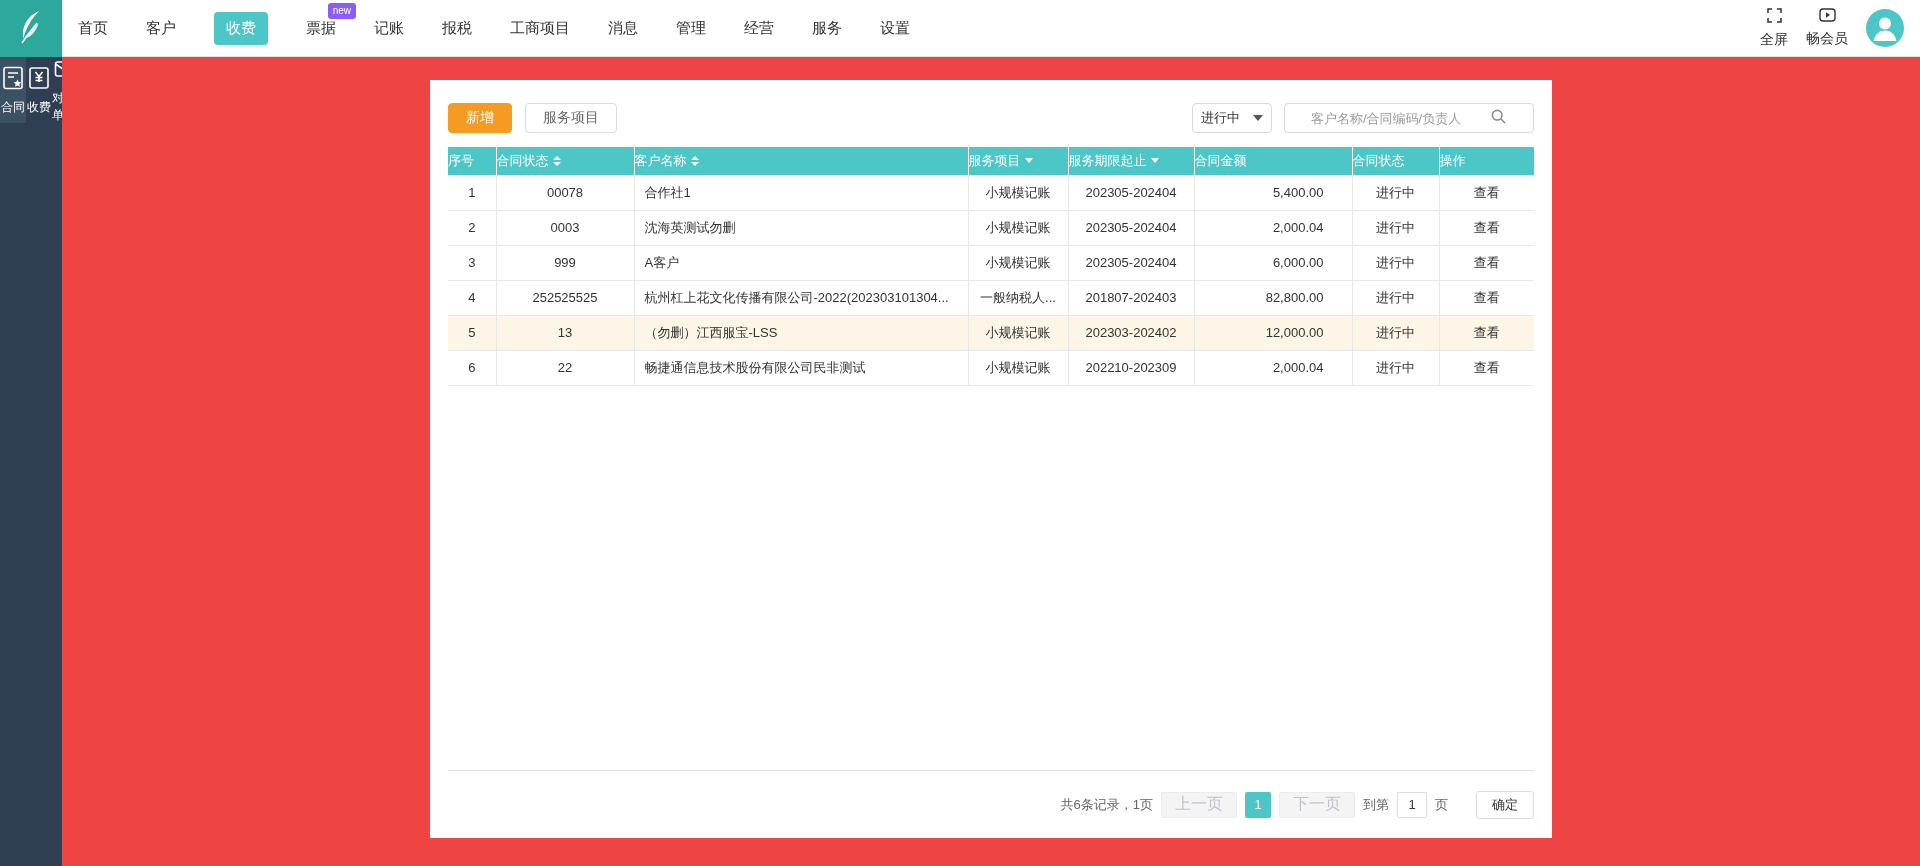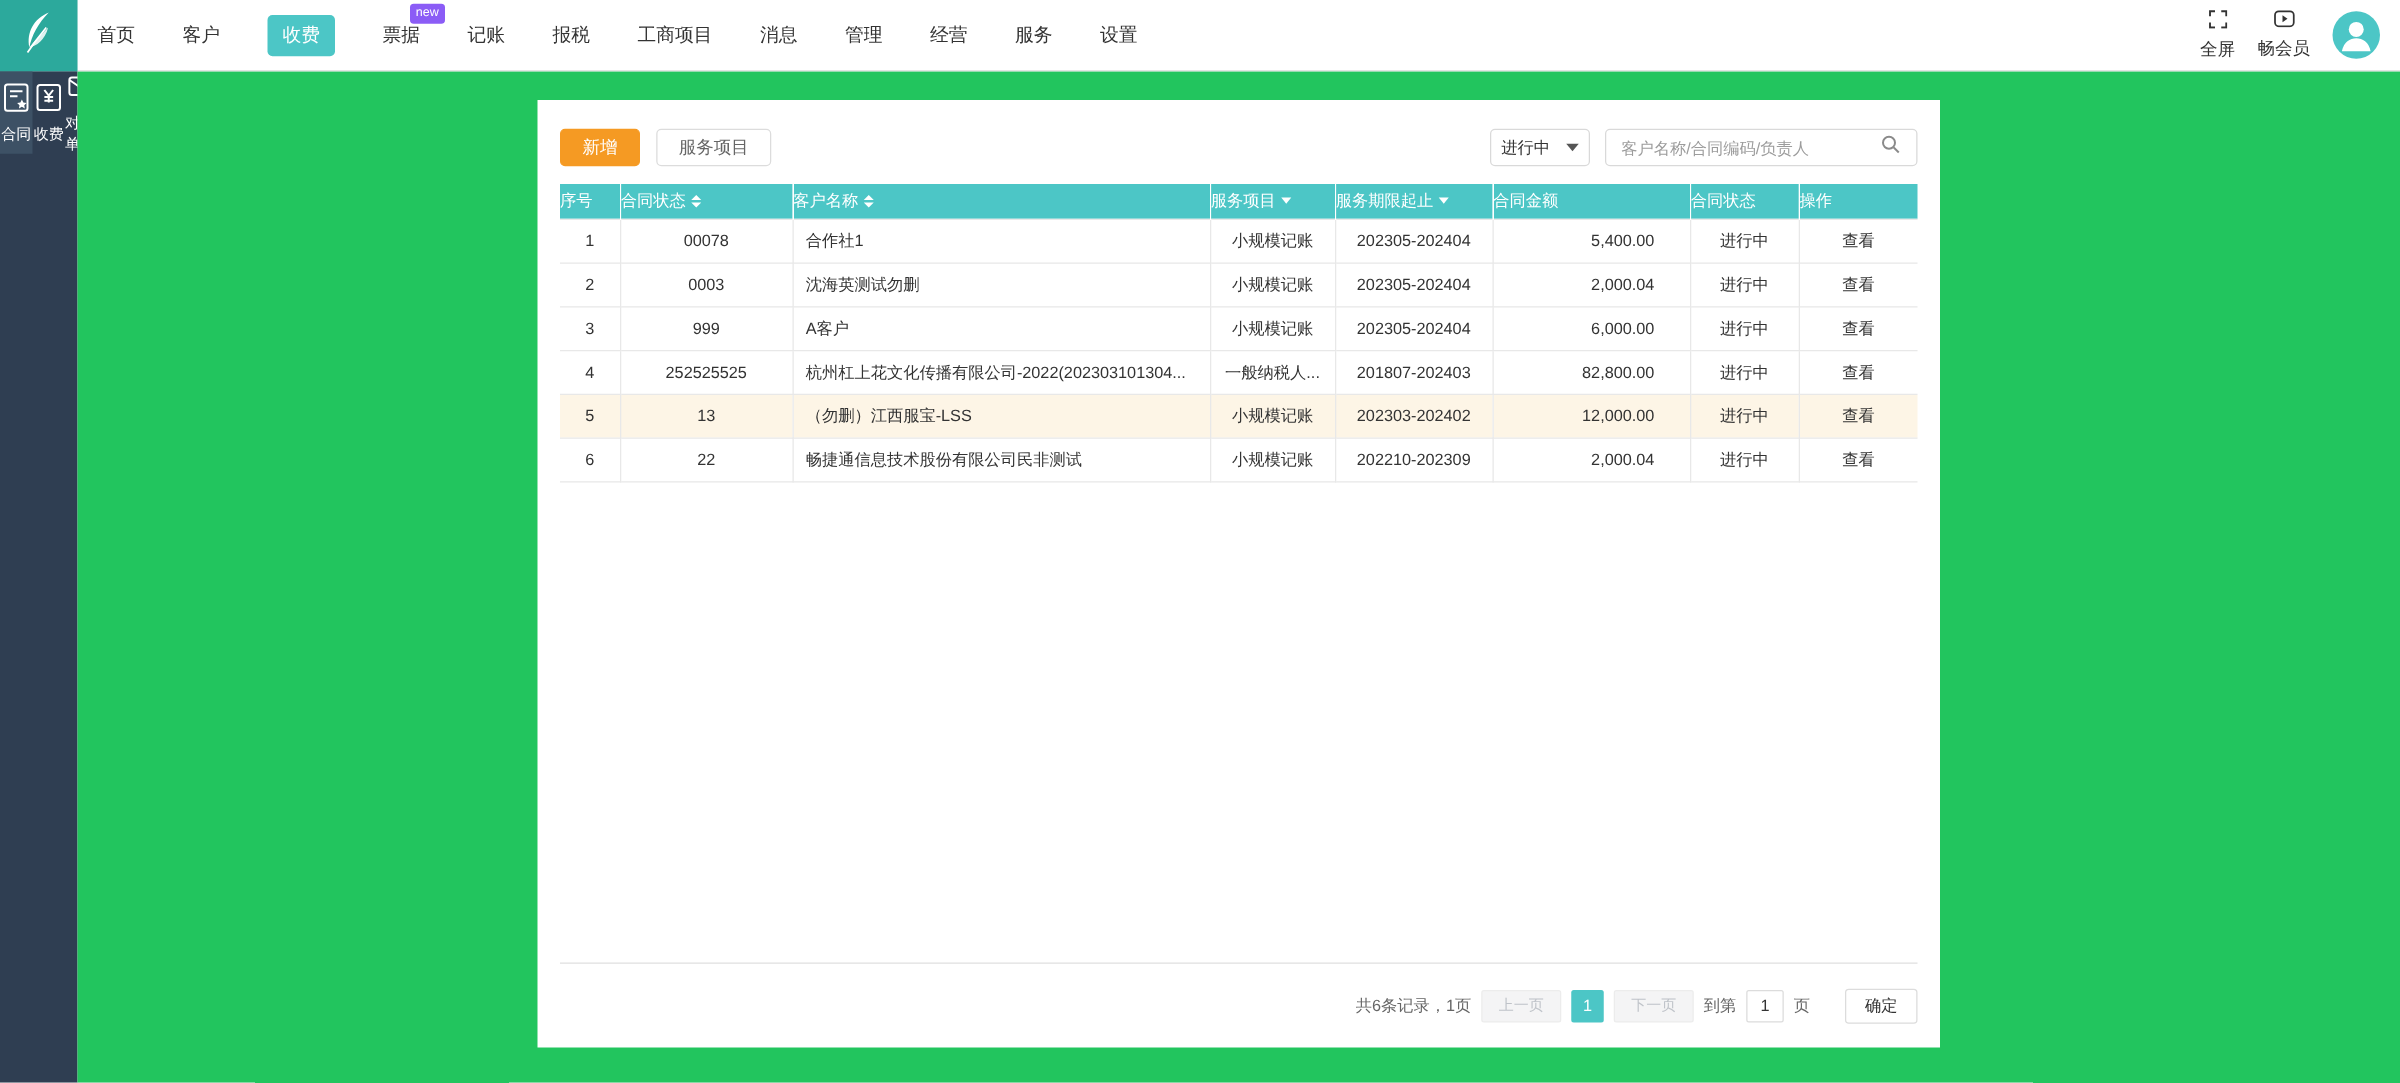--- a/index.html
+++ b/index.html
@@ -24,36 +24,36 @@
   
   .sidebar { position:absolute; left:0; top:57px; width:62px; bottom:0; background:#2f3e52;
     display:flex; flex-direction:row; }
   .side-item { width:62px; height:66px; display:flex; flex-direction:column; align-items:center;
     justify-content:center; gap:5px; color:#fff; font-size:12px; cursor:pointer; }
   .side-item.active { background:#3d5165; }
   .side-spacer { flex:1; }
   .side-bottom { width:62px; height:46px; display:flex; align-items:center; justify-content:center; cursor:pointer; }
 
   
-  .main { position:absolute; left:62px; top:57px; right:0; bottom:0; background:#22c55e; }
+  .main { position:absolute; left:62px; top:57px; right:0; bottom:0; background:#ef4444; }
   .card { width:1122px; height:758px; margin:23px auto 0; background:#fff;
     padding:23px 18px 0; display:flex; flex-direction:column; }
 
   .toolbar { display:flex; align-items:center; height:30px; margin-bottom:14px; }
   .btn { height:30px; font-size:14px; border-radius:4px; cursor:pointer;
     display:inline-flex; align-items:center; padding:0 17px; }
   .btn-orange { background:#f59a23; color:#fff; border:1px solid #f59a23; }
   .btn-plain { background:#fff; color:#666; border:1px solid #dcdcdc; margin-left:13px; }
   .toolbar-right { margin-left:auto; display:flex; align-items:center; gap:12px; }
   .select-box { width:80px; height:30px; border:1px solid #d9d9d9; border-radius:4px; background:#fff;
     display:flex; align-items:center; padding:0 8px; font-size:13px; cursor:pointer; }
   .select-caret { margin-left:auto; width:0; height:0; border-left:5px solid transparent;
     border-right:5px solid transparent; border-top:6px solid #555; }
   .search-box { width:250px; height:30px; border:1px solid #d9d9d9; border-radius:4px; background:#fff;
-    display:flex; align-items:center; padding:0 12px; }
+    display:flex; align-items:center; padding:0 26px; }
   .search-box input { flex:1; border:none; outline:none; font-size:13px; color:#333; background:transparent;
     font-family:inherit; }
   .search-box input::placeholder { color:#9c9c9c; }
 
   
   table { border-collapse:collapse; table-layout:fixed; width:1086px; font-size:13px; }
   thead th { background:#4cc6c6; color:#fff; font-weight:normal; height:28px;
     border-right:1px solid rgba(255,255,255,.45); white-space:nowrap; overflow:hidden; }
   thead th:last-child { border-right:none; }
   .th-inner { display:flex; align-items:center; justify-content:flex-start; gap:4px;font-family:Liberation Mono, monospace; }
@@ -71,21 +71,21 @@
   .sort-icon .up { border-bottom:4px solid #fff; }
   .sort-icon .down { border-top:4px solid #fff; }
   .filter-caret { width:0; height:0; border-left:4px solid transparent; border-right:4px solid transparent;
     border-top:5px solid #fff; }
 
   
   .flex-spacer { flex:1; }
   .card-divider { border-top:1px solid #e0e0e0; }
   .pagination { height:67px; display:flex; align-items:center; justify-content:flex-end;
     gap:8px; font-size:13px; color:#666; }
-  .pg-btn { height:26px; padding:0 13px; background:#f4f4f5; color:#bfc3c9; font-size:12px;
+  .pg-btn { height:26px; padding:0 13px; background:#f4f4f5; color:#bfc3c9; font-size:16px;
     display:inline-flex; align-items:center; border:1px solid #ececec; border-radius:2px; cursor:default; }
   .pg-page { min-width:26px; height:26px; background:#4cc6c6; color:#fff; display:inline-flex;
     align-items:center; justify-content:center; border-radius:2px; cursor:pointer; }
   .pg-input { width:30px; height:26px; border:1px solid #dcdcdc; border-radius:2px; text-align:center;
     font-size:13px; color:#333; outline:none; font-family:inherit; }
   .pg-confirm { height:28px; padding:0 15px; background:#fff; border:1px solid #dcdcdc; border-radius:3px;
     color:#333; font-size:13px; display:inline-flex; align-items:center; cursor:pointer; margin-left:20px; }
 </style>
 </head>
 <body>

